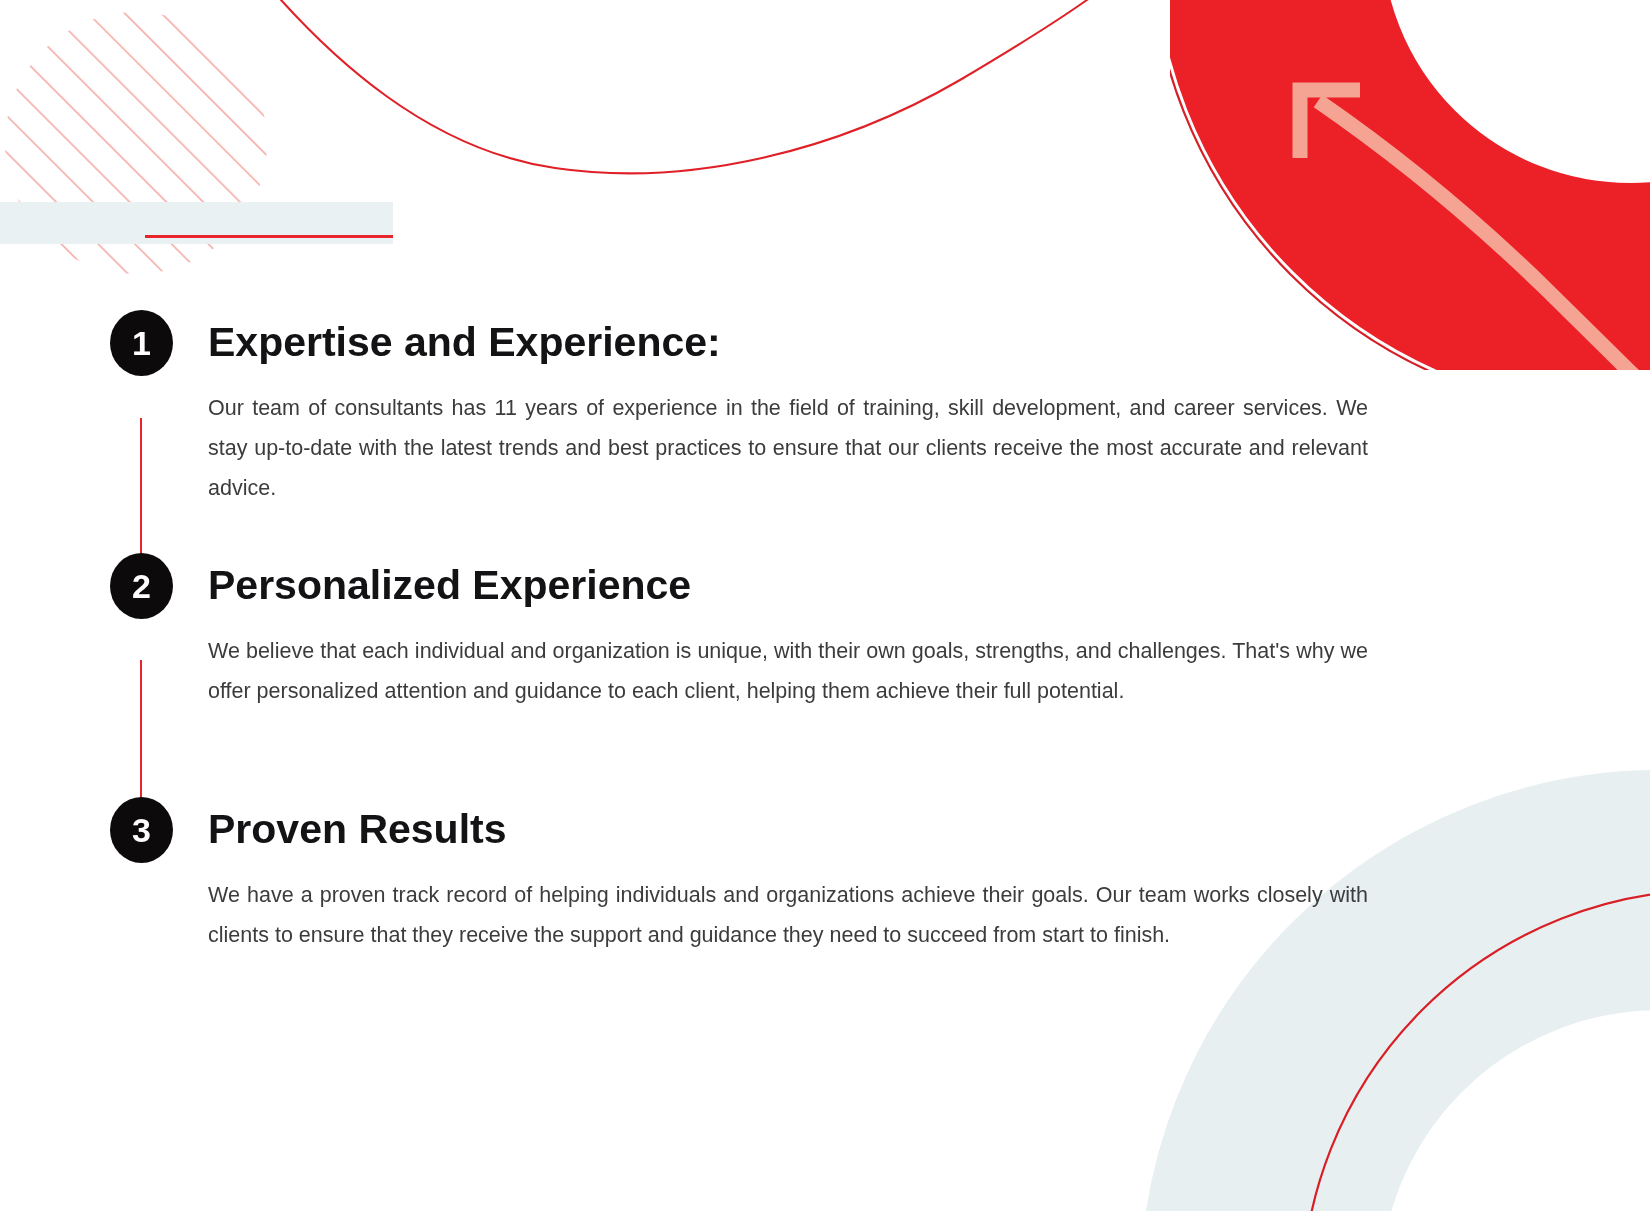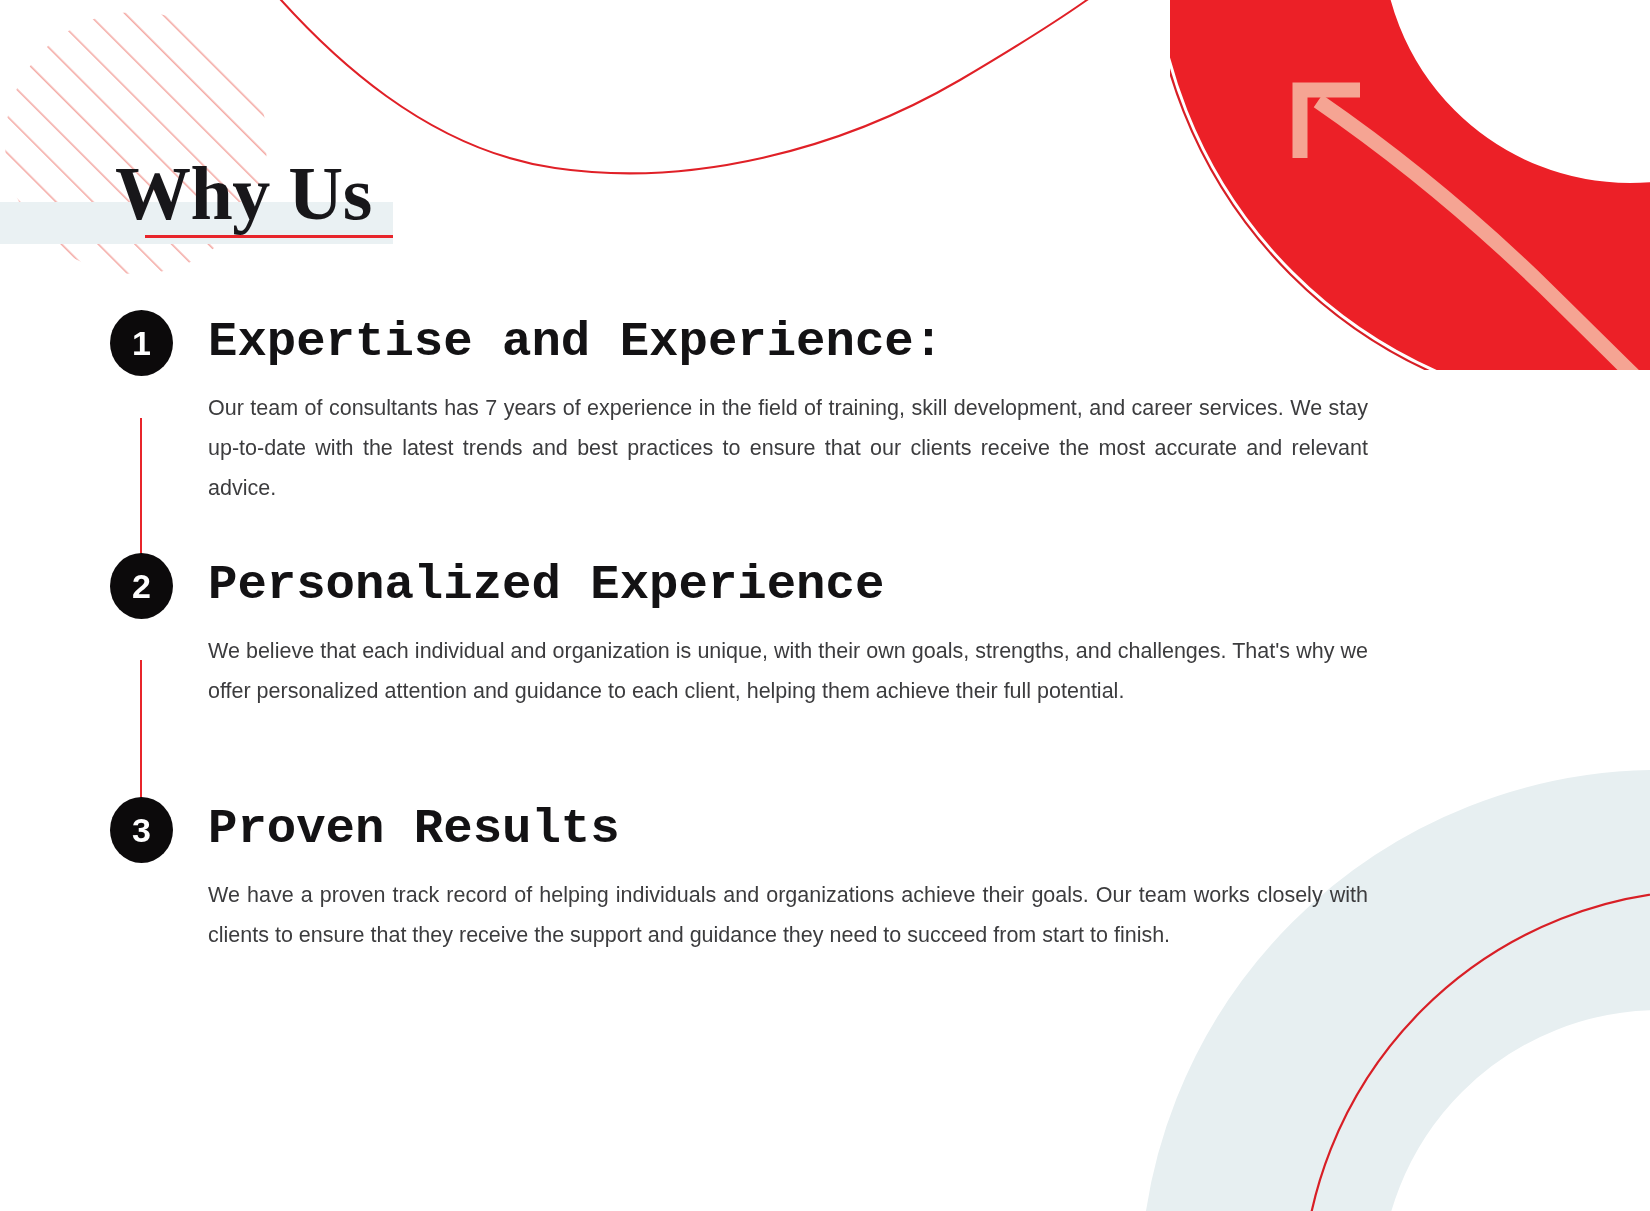--- a/index.html
+++ b/index.html
@@ -72,23 +72,23 @@
     font-family:"Liberation Sans", sans-serif;
     font-weight:700;
     font-size:34px;
     line-height:66px;
     text-align:center;
   }
 
   .item-head{
     position:absolute;
     left:208px; top:6px;
-    font-family:Liberation Mono, monospace;
+    font-family:Liberation Sans, sans-serif;
     font-weight:700;
-    font-size:49px;
+    font-size:41px;
     line-height:52px;
     color:#131214;
     white-space:nowrap;
   }
 
   .item-body{
     position:absolute;
     left:208px; top:78px;
     width:1160px;
     font-family:"Liberation Sans", sans-serif;
@@ -152,33 +152,32 @@
 
     <g clip-path="url(#blueArcClip)">
       <circle cx="1712" cy="1300" r="410" fill="none" stroke="#D81F26" stroke-width="2.2"></circle>
     </g>
 
   </g>
 </svg>
 
 <div class="title-block">
   <div class="title-band"></div>
-  <div class="title-text">Why Us</div>
   <div class="title-rule"></div>
 </div>
 
 <div class="items">
 
   <div class="connector connector-1"></div>
   <div class="connector connector-2"></div>
 
   <div class="item item-1">
     <div class="badge">1</div>
     <div class="item-head">Expertise and Experience:</div>
-    <div class="item-body">Our team of consultants has 7 years of experience in the field of training, skill development, and career services. We stay up-to-date with the latest trends and best practices to ensure that our clients receive the most accurate and relevant advice.</div>
+    <div class="item-body">Our team of consultants has 11 years of experience in the field of training, skill development, and career services. We stay up-to-date with the latest trends and best practices to ensure that our clients receive the most accurate and relevant advice.</div>
   </div>
 
   <div class="item item-2">
     <div class="badge">2</div>
     <div class="item-head">Personalized Experience</div>
     <div class="item-body">We believe that each individual and organization is unique, with their own goals, strengths, and challenges. That's why we offer personalized attention and guidance to each client, helping them achieve their full potential.</div>
   </div>
 
   <div class="item item-3">
     <div class="badge">3</div>

